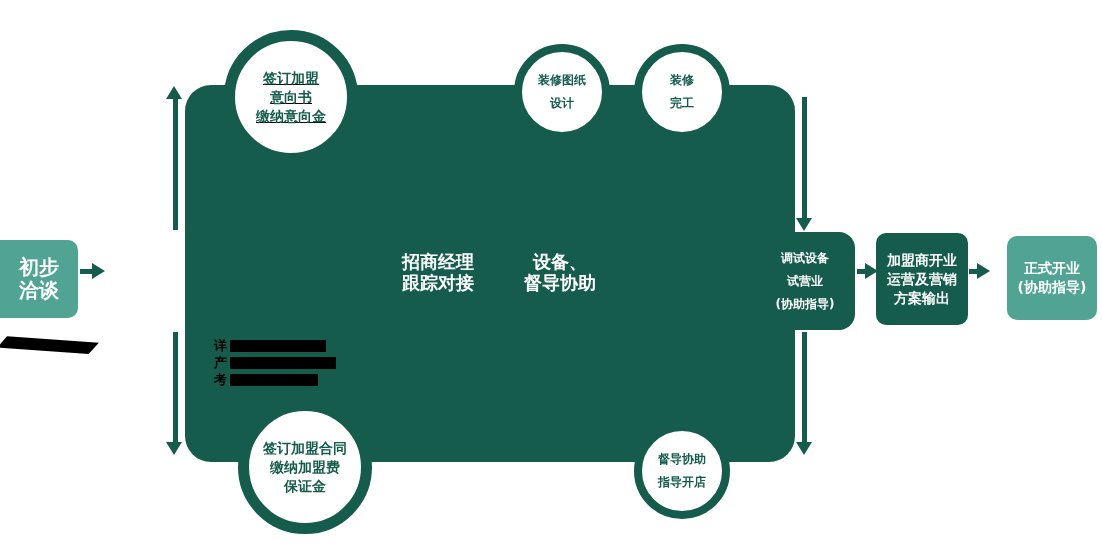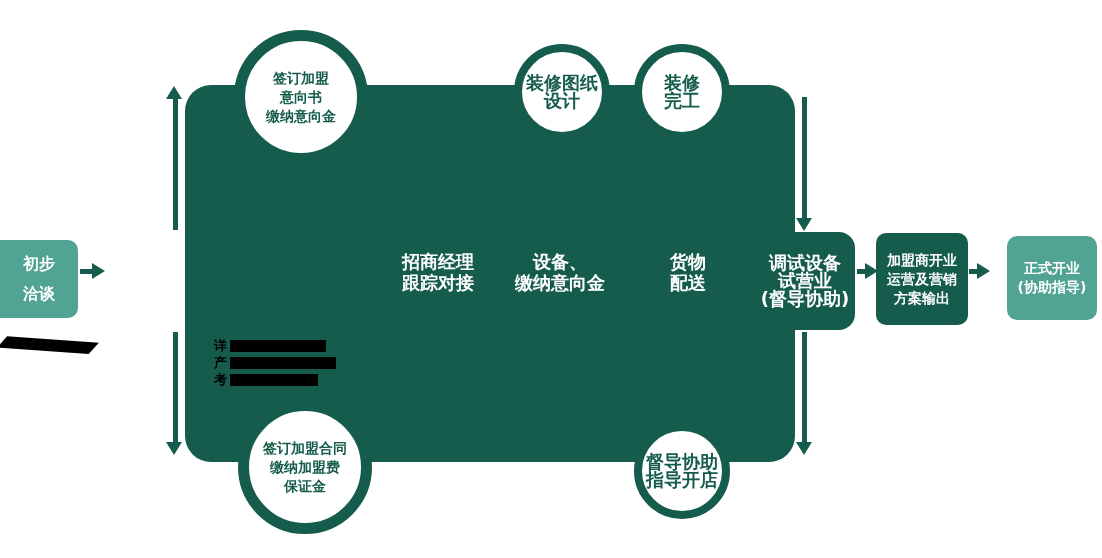--- a/index.html
+++ b/index.html
@@ -19,38 +19,38 @@
   
   .big-band { left:185px; top:85px; width:610px; height:377px; border-radius:26px; }
 
   
   .stage1-box   { left:100px; top:230px; width:152px; height:102px; border-radius:16px; }
   .trial-box    { left:755px; top:232px; width:100px; height:98px;  border-radius:16px; }
   .prep-box     { left:876px; top:233px; width:92px;  height:92px;  border-radius:10px; background:var(--dark-teal,#155C4C); }
   .official-box { left:995px; top:236px; width:90px;  height:84px;  border-radius:10px; background:var(--light-teal,#51A493);margin-left:12px; }
   .start-box    { left:0;     top:240px; width:78px;  height:78px;  border-radius:0 10px 10px 0; background:var(--light-teal,#51A493); }
 
-  .fs16 { font-size:16px; line-height:30px; }
+  .fs16 { font-size:20px; line-height:23px; }
   .fs15 { font-size:15px; line-height:21px; }
   .fs14 { font-size:14px; line-height:19px; }
-  .fs14t{ font-size:18px; line-height:18px; }
+  .fs14t{ font-size:12px; line-height:23px; }
 
   
   .mid-label { text-align:center; white-space:pre-line; font-weight:bold; color:var(--text-on-dark,#fff); font-size:18px; line-height:21px; }
   .track-label    { left:378px; top:251px; width:120px; }
   .order-label    { left:500px; top:251px; width:120px; }
   .delivery-label { left:648px; top:251px; width:80px; }
 
   
   .circle {
     border-radius:50%; background:#fff; border:8px solid var(--dark-teal,#155C4C);
     display:flex; align-items:center; justify-content:center;
   }
   .circle .label { color:var(--circle-text,#155C4C); }
-  .c-intent      { left:234px; top:30px;  width:134px; height:134px; border-width:11px; }
+  .c-intent      { left:224px; top:30px;  width:134px; height:134px; border-width:11px;text-decoration:underline; }
   .c-design      { left:514px; top:44px;  width:96px;  height:96px; }
   .c-done        { left:634px; top:44px;  width:96px;  height:96px; }
   .c-contract    { left:238px; top:400px; width:134px; height:134px; border-width:11px; }
   .c-training    { left:514px; top:423px; width:96px;  height:96px; }
   .c-supervision { left:634px; top:423px; width:96px;  height:96px; }
 
   
   .hline { height:5px; background:var(--dark-teal,#155C4C); }
   .vline { width:5px;  background:var(--dark-teal,#155C4C); }
   .tri-right { width:0; height:0; border-top:8px solid transparent; border-bottom:8px solid transparent; border-left:13px solid var(--dark-teal,#155C4C); }
@@ -84,28 +84,26 @@
 
   <div class="abs tri-up z2" style="left:166px;top:86px"></div>
   <div class="abs vline z2" style="left:173px;top:97px;height:133px"></div>
 
   <div class="abs vline z2" style="left:173px;top:332px;height:112px"></div>
   <div class="abs tri-down z2" style="left:166px;top:442px"></div>
 
   <div class="abs mid-label z4 track-label">招商经理
 跟踪对接</div>
   <div class="abs mid-label z4 order-label">设备、
-缴纳意向金</div>
-  <div class="abs mid-label z4 delivery-label">货物
-配送</div>
+督导协助</div>
 
   <div class="abs panel trial-box flexc z2">
     <span class="label fs14t">调试设备
 试营业
-(督导协助)</span>
+(协助指导)</span>
   </div>
 
   <div class="abs vline z2" style="left:802px;top:97px;height:123px"></div>
   <div class="abs tri-down z2" style="left:796px;top:218px"></div>
   <div class="abs vline z2" style="left:802px;top:332px;height:112px"></div>
   <div class="abs tri-down z2" style="left:796px;top:442px"></div>
 
   <div class="abs hline z2" style="left:857px;top:269px;width:10px"></div>
   <div class="abs tri-right z2" style="left:865px;top:263px"></div>
 

